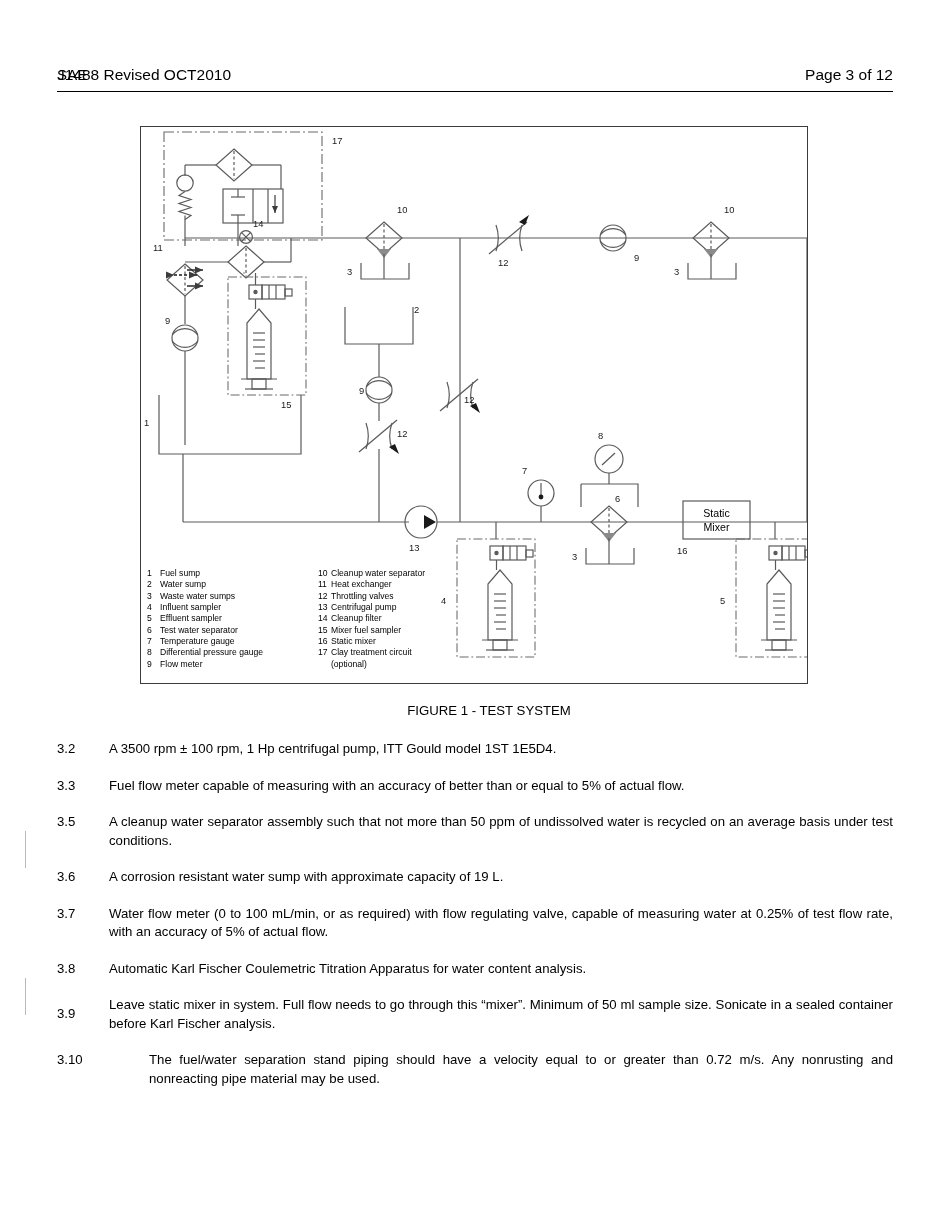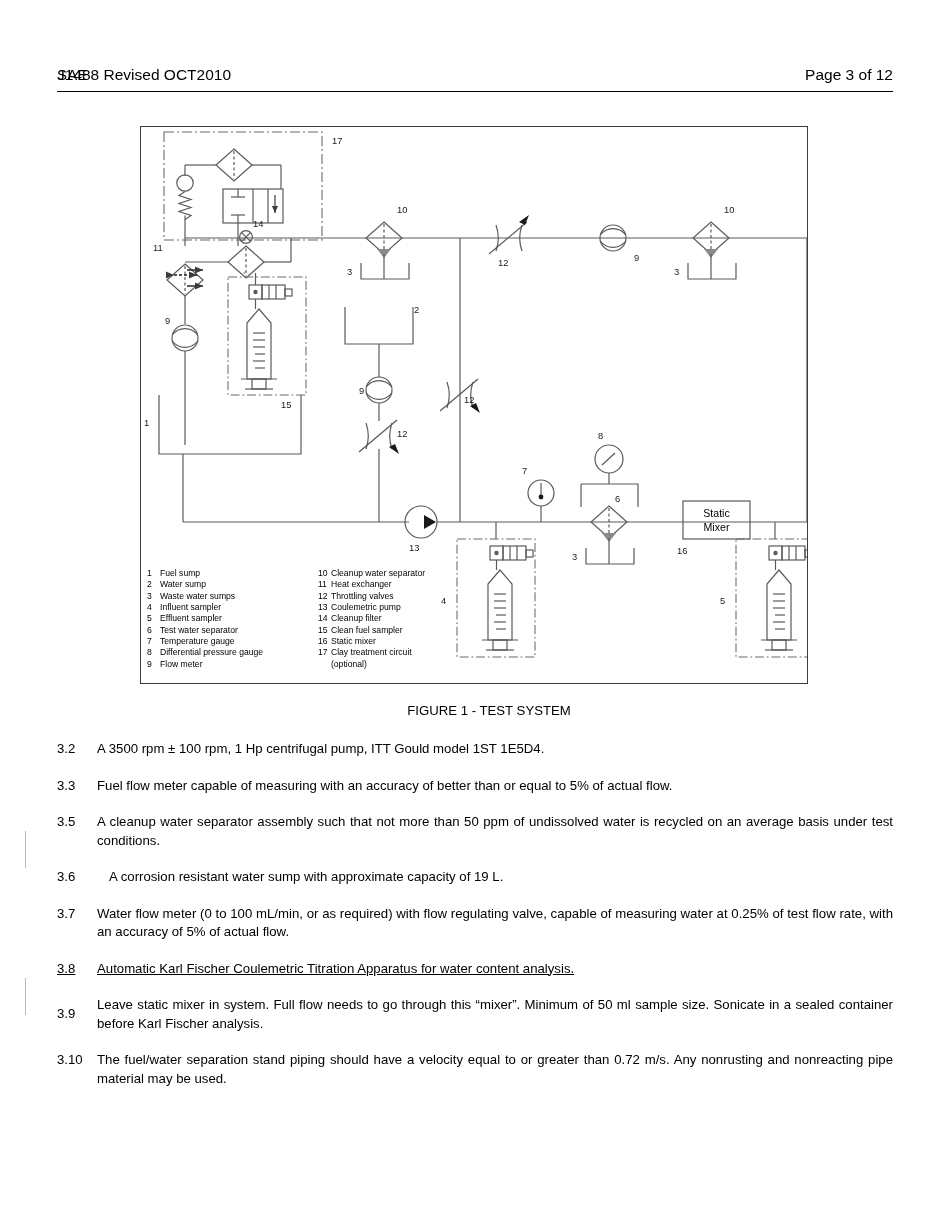--- a/index.html
+++ b/index.html
@@ -86,20 +86,21 @@
   }
   .para .pnum {
     flex: 0 0 40px;
     width: 40px;
     padding-left: 0px;
     text-align: left;
   }
   .para .ptext {
     flex: 1 1 auto;
     padding-right: 57px;
+    margin-left: 12px;
   }
   .para.justify .ptext { text-align: justify; }
   .revbar {
     position: absolute;
     left: 25px;
     width: 1.4px;
     background: #b9b9b9;
   }
   #body-content .para-block { position: relative; padding-left: 57px; }
 </style>
@@ -414,29 +415,29 @@
           <div class="lg-row">
             <span class="lg-num">11</span>
             <span class="lg-txt">Heat exchanger</span>
           </div>
           <div class="lg-row">
             <span class="lg-num">12</span>
             <span class="lg-txt">Throttling valves</span>
           </div>
           <div class="lg-row">
             <span class="lg-num">13</span>
-            <span class="lg-txt">Coulemetric pump</span>
+            <span class="lg-txt">Centrifugal pump</span>
           </div>
           <div class="lg-row">
             <span class="lg-num">14</span>
             <span class="lg-txt">Cleanup filter</span>
           </div>
           <div class="lg-row">
             <span class="lg-num">15</span>
-            <span class="lg-txt">Clean fuel sampler</span>
+            <span class="lg-txt">Mixer fuel sampler</span>
           </div>
           <div class="lg-row">
             <span class="lg-num">16</span>
             <span class="lg-txt">Static mixer</span>
           </div>
           <div class="lg-row">
             <span class="lg-num">17</span>
             <span class="lg-txt">Clay treatment circuit</span>
           </div>
           <div class="lg-row cont">
@@ -464,43 +465,43 @@
       </div>
     </div>
     <div class="para-block">
       <div class="para justify" style="margin-top: 18px;">
         <div class="pnum">3.5</div>
         <div class="ptext">A cleanup water separator assembly such that not more than 50 ppm of undissolved water is recycled on an average basis under test conditions.</div>
       </div>
       <div class="revbar" style="background: rgb(185, 185, 185); top: 18px; height: 37px;"></div>
     </div>
     <div class="para-block">
-      <div class="para" style="margin-top: 18px; gap: 12px;">
+      <div class="para" style="margin-top: 18px;">
         <div class="pnum">3.6</div>
         <div class="ptext">A corrosion resistant water sump with approximate capacity of 19 L.</div>
       </div>
     </div>
     <div class="para-block">
       <div class="para justify" style="margin-top: 18px;">
         <div class="pnum">3.7</div>
         <div class="ptext">Water flow meter (0 to 100 mL/min, or as required) with flow regulating valve, capable of measuring water at 0.25% of test flow rate, with an accuracy of 5% of actual flow.</div>
       </div>
     </div>
     <div class="para-block">
-      <div class="para" style="margin-top: 18px; text-decoration: underline;">
+      <div class="para" style="margin-top: 18px;">
         <div class="pnum">3.8</div>
         <div class="ptext">Automatic Karl Fischer Coulemetric Titration Apparatus for water content analysis.</div>
       </div>
       <div class="revbar" style="background: rgb(185, 185, 185); top: 18px; height: 37px;"></div>
     </div>
     <div class="para-block">
       <div class="para justify" style="margin-top: 18px; align-items: center;">
         <div class="pnum">3.9</div>
         <div class="ptext">Leave static mixer in system. Full flow needs to go through this “mixer”. Minimum of 50 ml sample size. Sonicate in a sealed container before Karl Fischer analysis.</div>
       </div>
     </div>
     <div class="para-block">
-      <div class="para justify" style="margin-top: 18px;">
+      <div class="para justify" style="margin-top: 18px; gap: 40px;">
         <div class="pnum">3.10</div>
         <div class="ptext">The fuel/water separation stand piping should have a velocity equal to or greater than 0.72 m/s. Any nonrusting and nonreacting pipe material may be used.</div>
       </div>
     </div>
   </div>
 
 </body></html>

